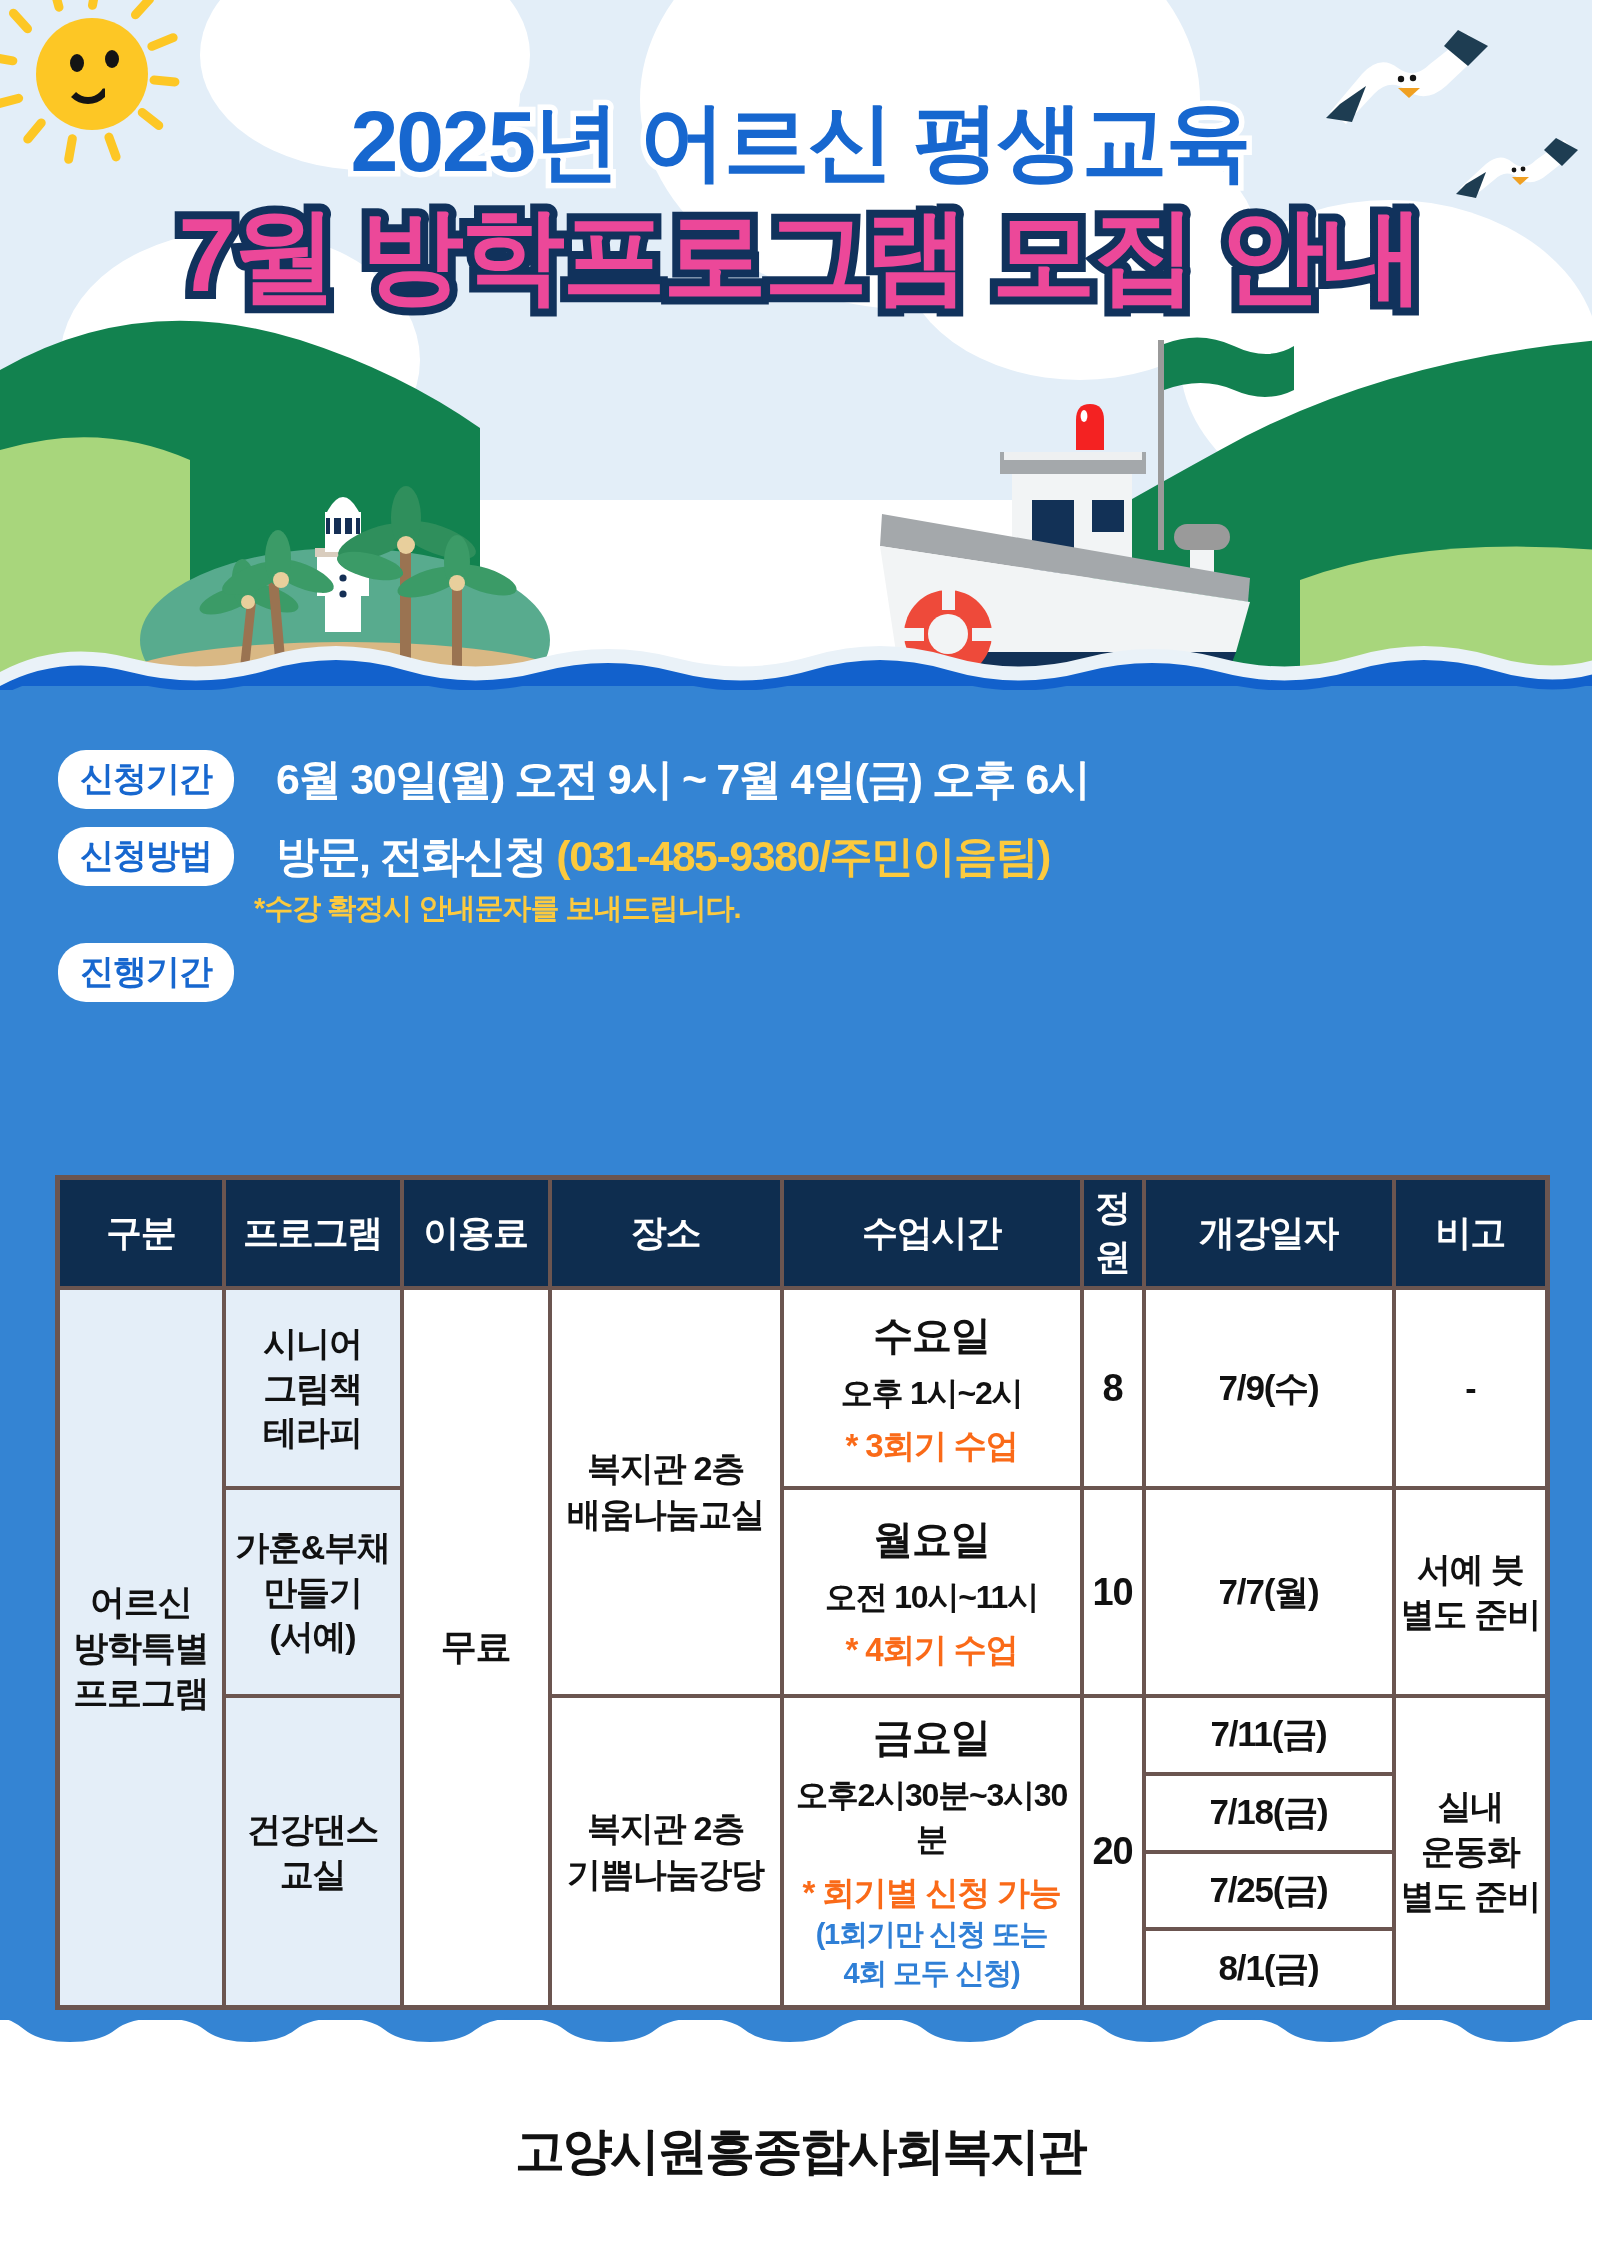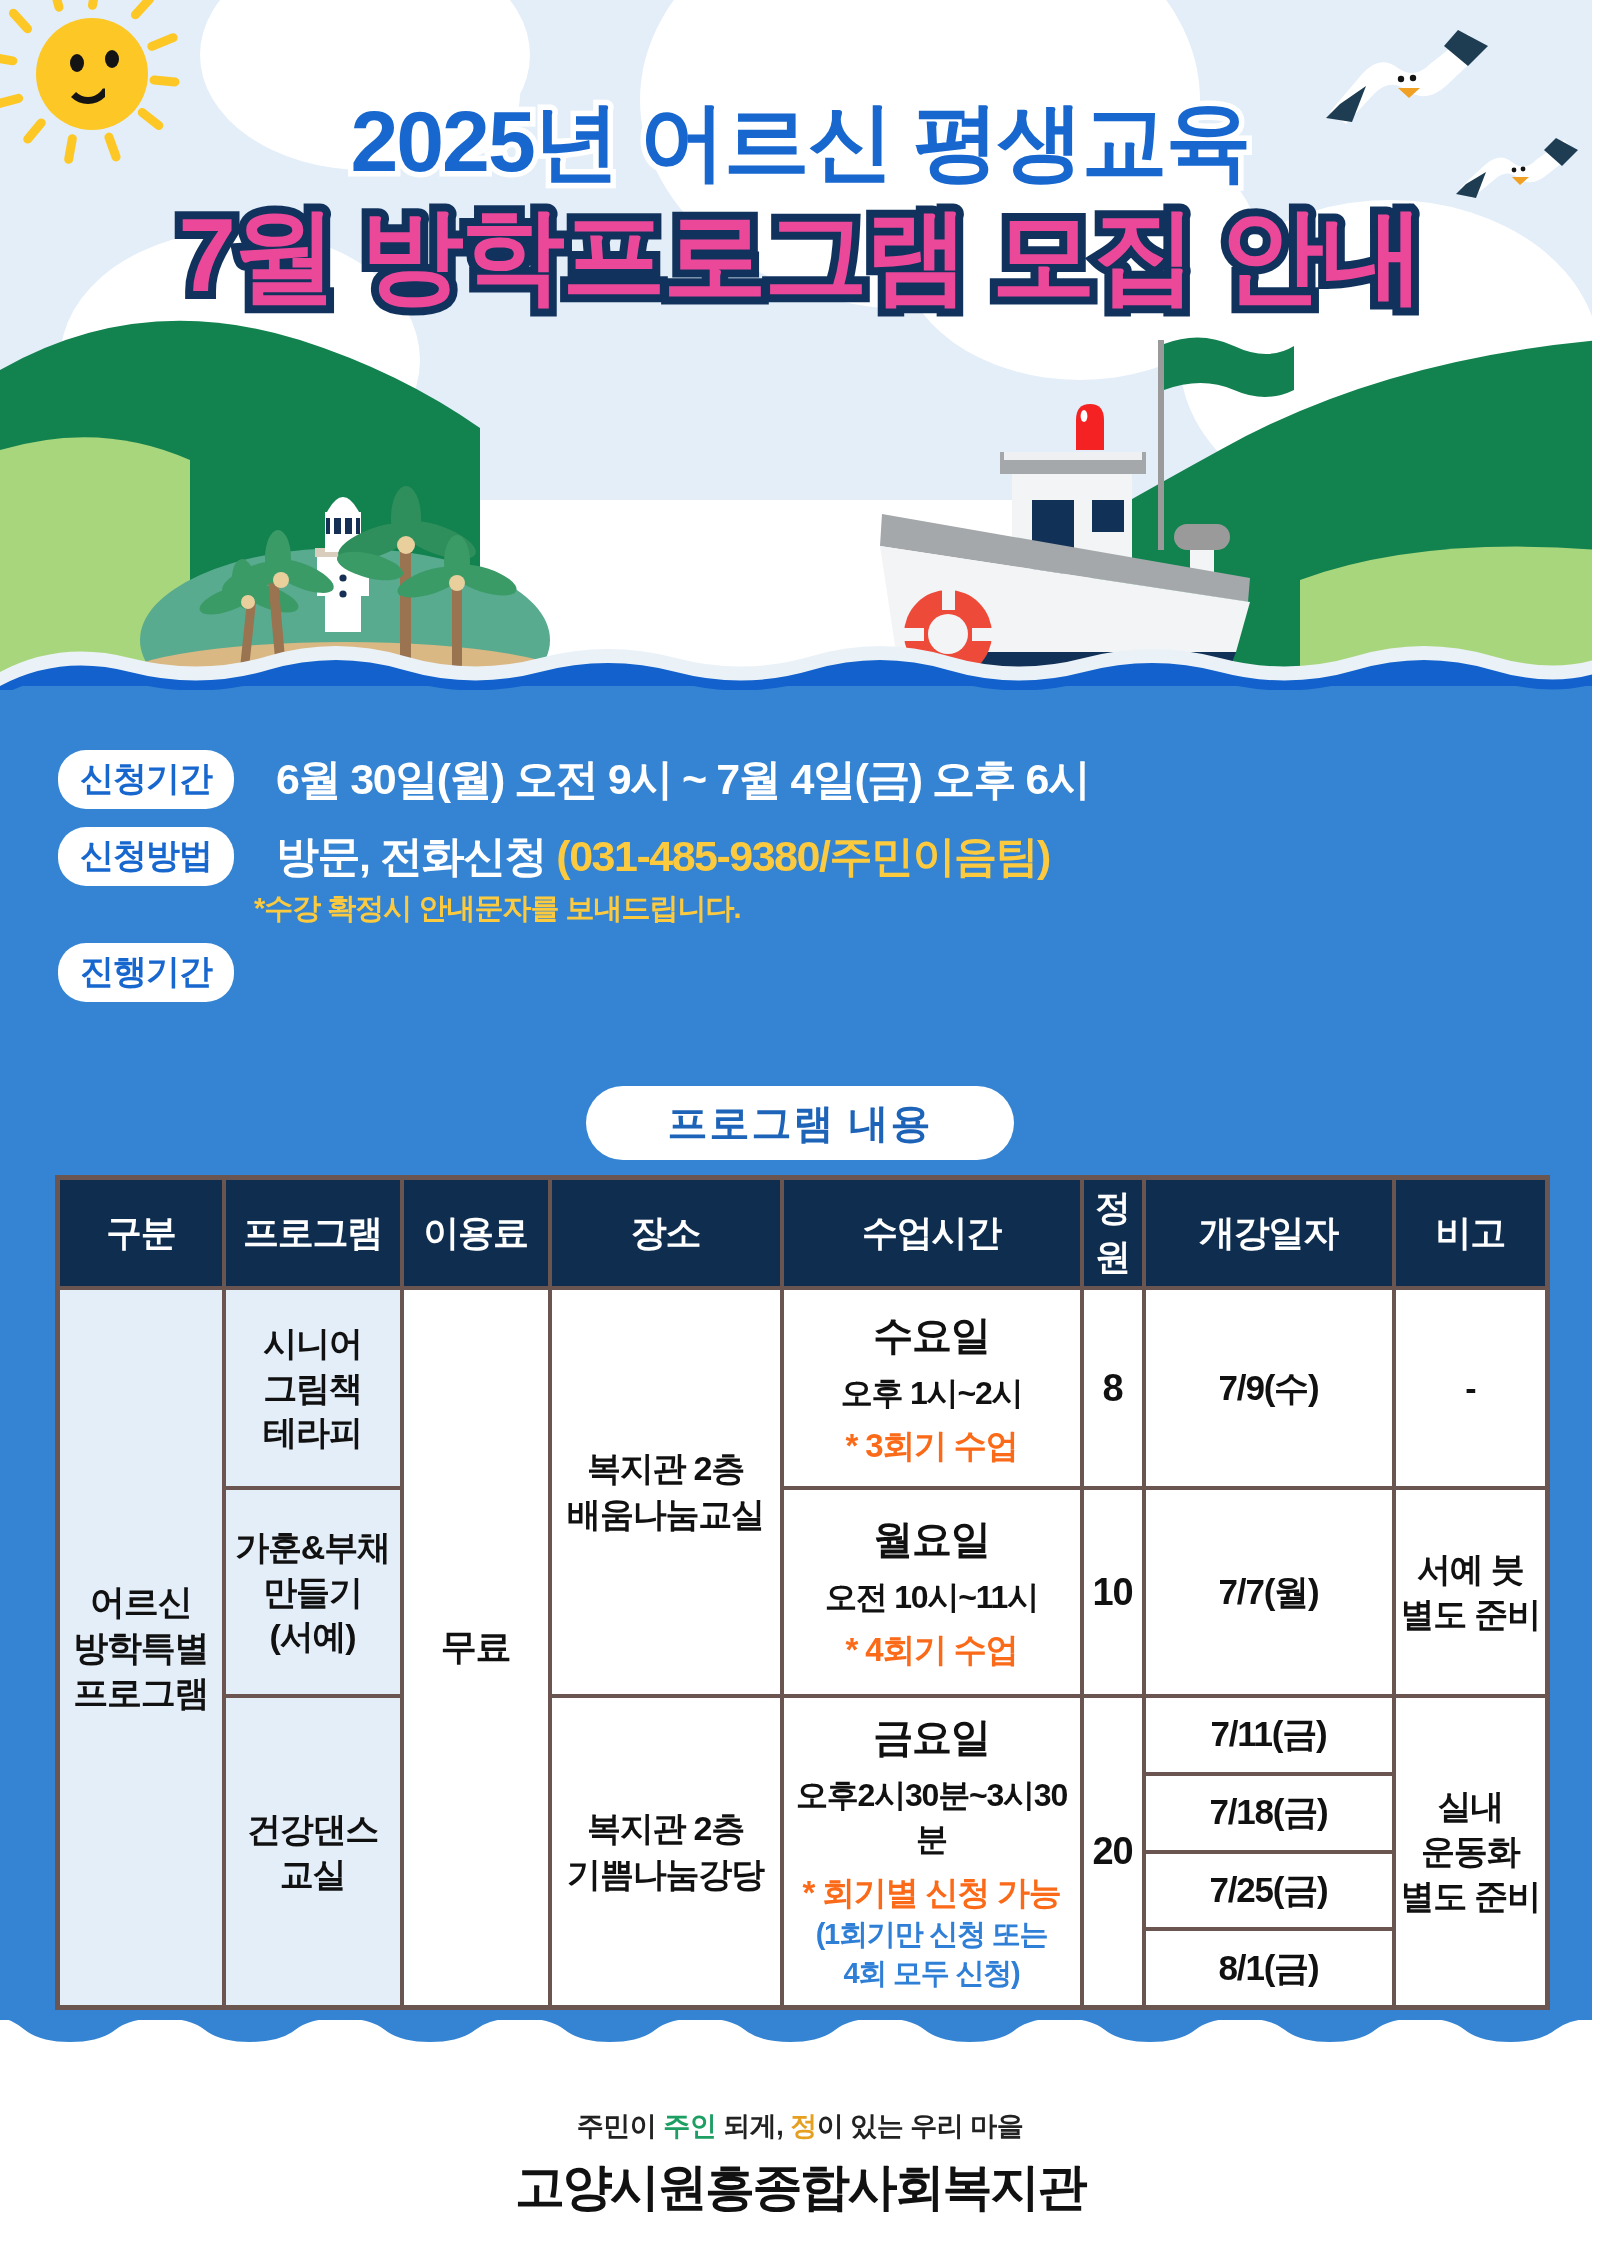--- a/index.html
+++ b/index.html
@@ -343,21 +343,20 @@
         <div class="note-line">*수강 확정시 안내문자를 보내드립니다.</div>
       </div>
     </div>
 
     <div class="info-row">
       <div class="pill">진행기간</div>
     </div>
 
   </div>
 
-  <div class="section-badge">프로그램 내용</div>
 
   <div class="table-wrap">
     <table class="prog">
       <colgroup>
         <col style="width:166px">
           <col style="width:178px">
           <col style="width:148px">
         <col style="width:232px">
           <col style="width:300px">
           <col style="width:62px">
@@ -430,19 +429,16 @@
 
       </tbody>
     </table>
   </div>
 
   <svg class="scallop" width="1600" height="60" viewBox="0 0 1600 60" preserveAspectRatio="none">
     <path d="M0 0 L1600 0 L1600 28 Q1570 28 1555 40 Q1540 52 1510 52 Q1480 52 1465 40 Q1450 28 1420 28 Q1390 28 1375 40 Q1360 52 1330 52 Q1300 52 1285 40 Q1270 28 1240 28 Q1210 28 1195 40 Q1180 52 1150 52 Q1120 52 1105 40 Q1090 28 1060 28 Q1030 28 1015 40 Q1000 52 970 52 Q940 52 925 40 Q910 28 880 28 Q850 28 835 40 Q820 52 790 52 Q760 52 745 40 Q730 28 700 28 Q670 28 655 40 Q640 52 610 52 Q580 52 565 40 Q550 28 520 28 Q490 28 475 40 Q460 52 430 52 Q400 52 385 40 Q370 28 340 28 Q310 28 295 40 Q280 52 250 52 Q220 52 205 40 Q190 28 160 28 Q130 28 115 40 Q100 52 70 52 Q40 52 25 40 Q10 28 0 28 Z" fill="#3484d3"></path>
   </svg>
 
   <div class="footer">
-    <div class="footer-slogan">
-      <span>주민이 </span><span class="sl-green">주인</span><span> 되게, </span><span class="sl-orange">정</span><span>이 있는 우리 마을</span>
-    </div>
     <div class="footer-name">고양시원흥종합사회복지관</div>
   </div>
 
 </div>
 
 </body></html>

